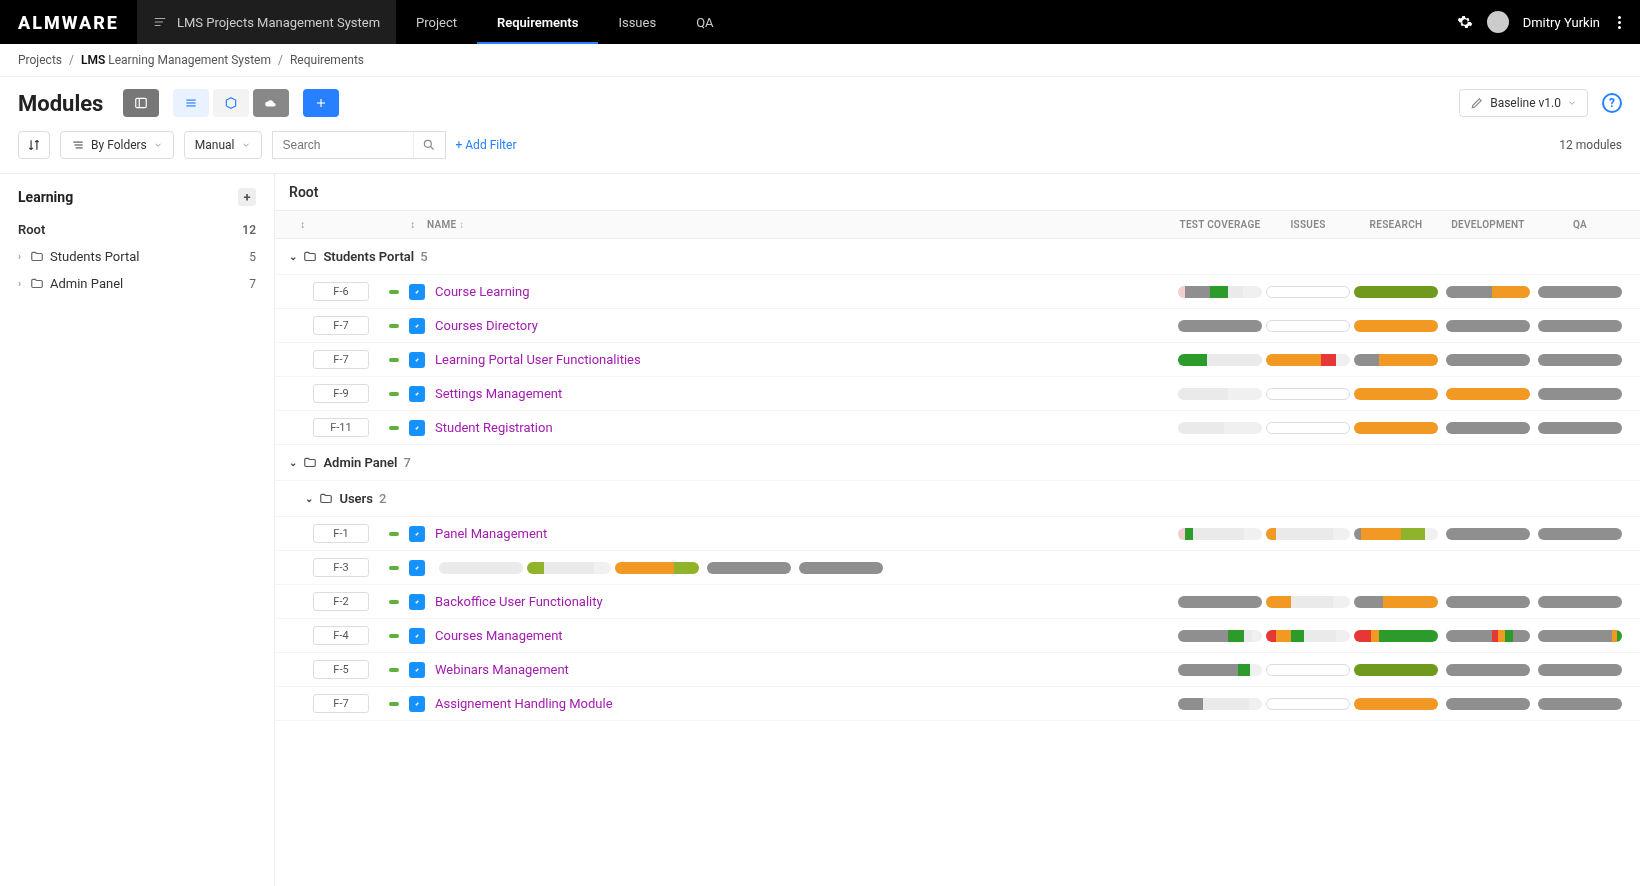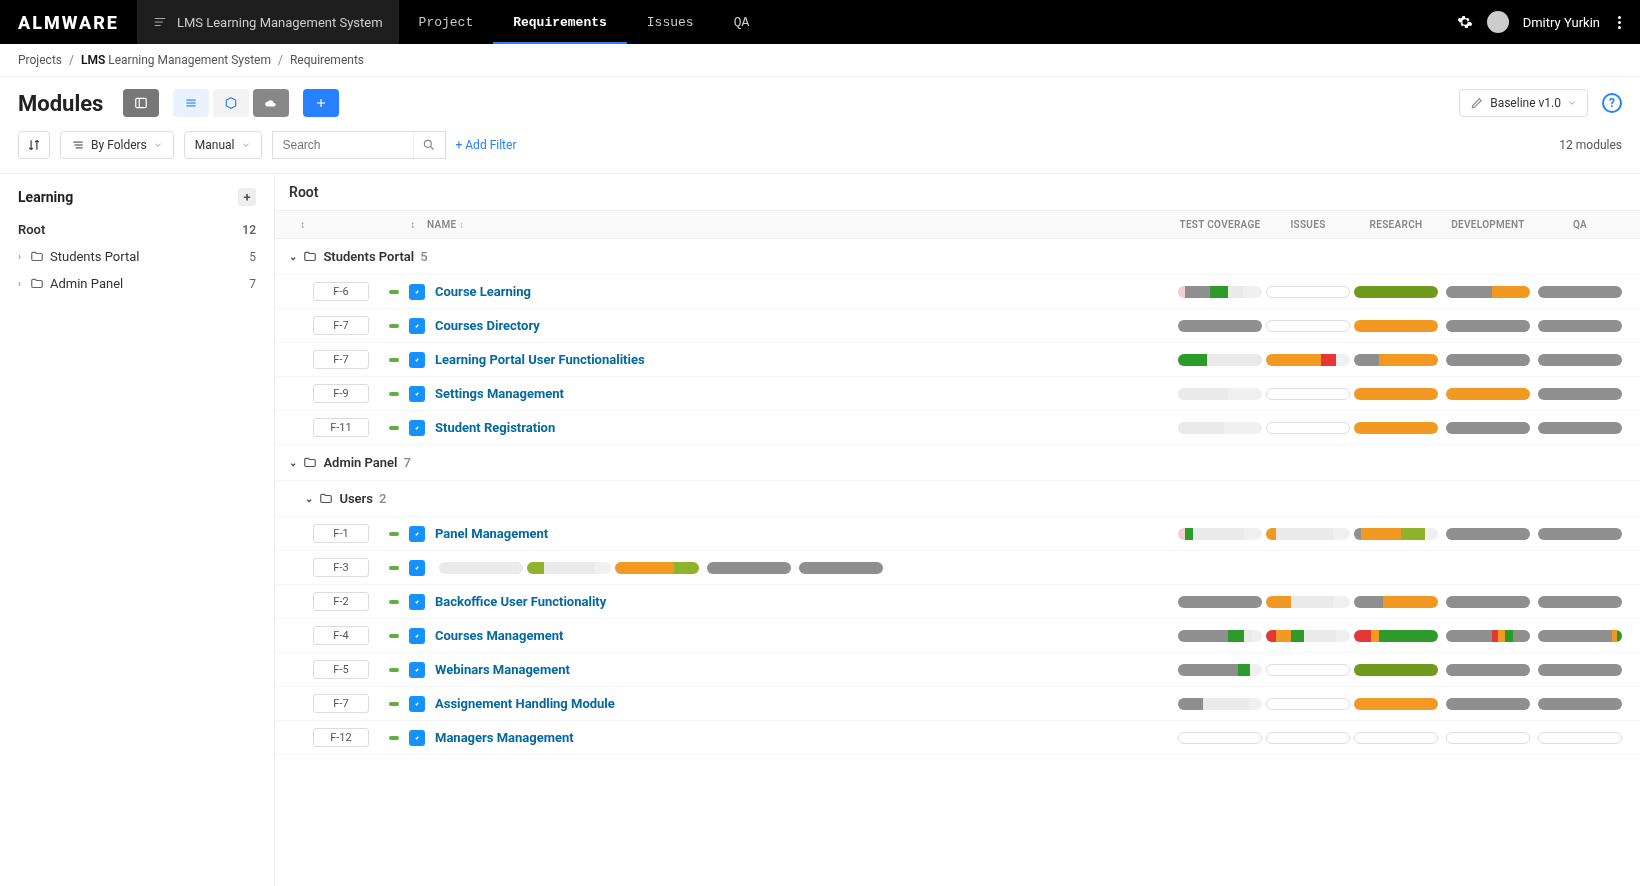--- a/index.html
+++ b/index.html
@@ -63,21 +63,21 @@
 .sect { padding: 10px 14px; font-weight: 600; font-size: 13px; display: flex; align-items: center; gap: 6px; border-bottom: 1px solid #f4f4f4; }
 .sect .chev { font-size: 10px; color: #444; }
 .sect .cnt { color: #888; font-weight: 500; }
 
 .row { display: flex; align-items: center; padding: 7px 14px; border-bottom: 1px solid #f4f4f4; font-size: 13px; }
 .row .idtag { width: 56px; background: #fff; border: 1px solid #ddd; border-radius: 3px; font-size: 11px; text-align: center; padding: 2px 0; color: #555; }
 .row .spacer1 { width: 24px; }
 .row .prio { width: 10px; height: 4px; background: #5fb03a; border-radius: 2px; margin-right: 10px; }
 .row .typeico { width: 16px; height: 16px; background: #1692ff; border-radius: 3px; margin-right: 10px; display: flex; align-items: center; justify-content: center; }
 .row .typeico svg { width: 10px; height: 10px; fill: #fff; }
-.row .rowname { flex: 1; color: #0369a1; font-weight: bold; }
+.row .rowname { flex: 1; color: #a21caf; }
 .cellwrap { width: 92px; display: flex; justify-content: center; }
 .bar { width: 84px; height: 12px; border-radius: 6px; background: #f0f0f0; display: flex; overflow: hidden; }
 .seg { height: 100%; }
 .seg.green { background: #2c9b2c; }
 .seg.darkolive { background: #6f9a1e; }
 .seg.olive { background: #8fb32a; }
 .seg.orange { background: #f29923; }
 .seg.red { background: #e63737; }
 .seg.grey { background: #8f8f8f; }
 .seg.light { background: #eaeaea; }
@@ -88,23 +88,23 @@
 </style>
 </head>
 <body>
 
 <div class="topnav">
   <div class="logo">ALMWARE</div>
   <div class="projselect">
     <svg class="icon" viewBox="0 0 24 24" fill="#aaa">
         <path d="M3 6h18M3 12h14M3 18h10" stroke="#aaa" stroke-width="2"></path>
       </svg>
-    <span>LMS Learning Management System</span>
-  </div>
-  <div id="navitems" style="display: flex; font-family: Liberation Mono, monospace;">
+    <span>LMS Projects Management System</span>
+  </div>
+  <div id="navitems" style="display: flex;">
       <div class="navitem">Project</div>
       <div class="navitem active">Requirements</div>
       <div class="navitem">Issues</div>
       <div class="navitem">QA</div>
     </div>
   <div class="topnav-right">
     <svg class="gear" viewBox="0 0 24 24">
         <path d="M12 8a4 4 0 100 8 4 4 0 000-8zm9 4a7 7 0 01-.1 1.2l2 1.6-2 3.4-2.4-1a7 7 0 01-2 1.2l-.4 2.6h-4l-.4-2.6a7 7 0 01-2-1.2l-2.4 1-2-3.4 2-1.6A7 7 0 013 12a7 7 0 01.1-1.2l-2-1.6 2-3.4 2.4 1a7 7 0 012-1.2L7.9 3h4l.4 2.6a7 7 0 012 1.2l2.4-1 2 3.4-2 1.6c.1.4.1.8.1 1.2z"></path>
       </svg>
     <div class="avatar"></div>
@@ -710,43 +710,15 @@
             <div class="bar">
               <div class="seg grey" style="width:100%"></div>
             </div>
           </div>
       <div class="cellwrap">
             <div class="bar">
               <div class="seg grey" style="width:100%"></div>
             </div>
           </div>
         </div>
-        <div class="row">
-
-      <div class="spacer1"></div>
-      <div class="idtag">F-12</div>
-      <div style="width:20px"></div>
-      <div class="prio"></div>
-      <div class="typeico">
-            <svg viewBox="0 0 24 24">
-              <path d="M9 12l2 2 4-5" stroke="#fff" stroke-width="3" fill="none"></path>
-            </svg>
-          </div>
-      <div class="rowname">Managers Management</div>
-      <div class="cellwrap">
-            <div class="bar border"></div>
-          </div>
-      <div class="cellwrap" style="width:84px">
-            <div class="bar border"></div>
-          </div>
-      <div class="cellwrap">
-            <div class="bar border"></div>
-          </div>
-      <div class="cellwrap">
-            <div class="bar border"></div>
-          </div>
-      <div class="cellwrap">
-            <div class="bar border"></div>
-          </div>
-        </div>
       </div>
   </div>
 </div>
 
 </body></html>

